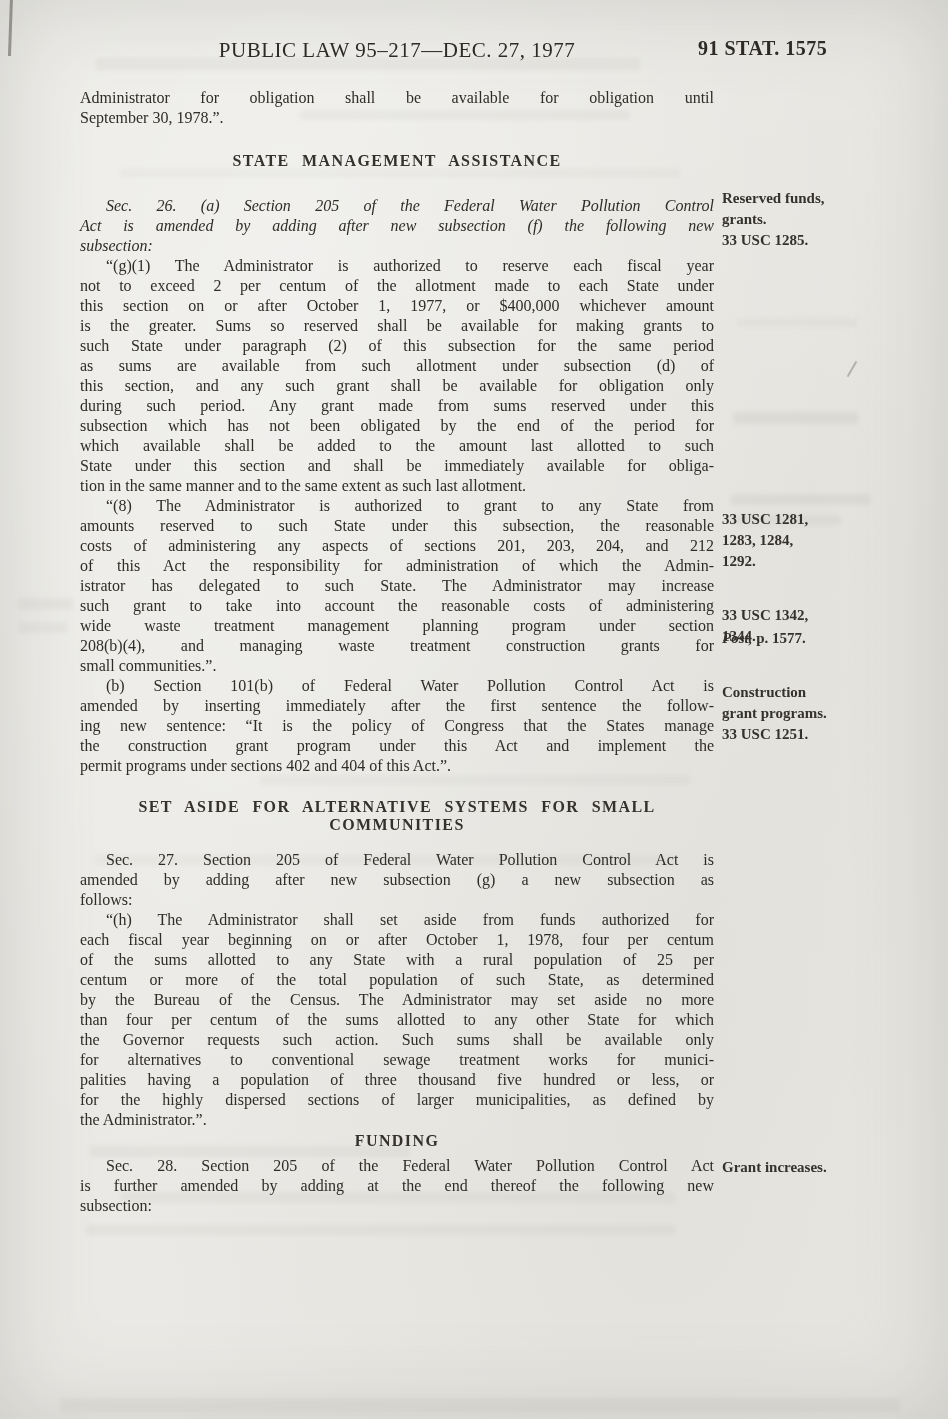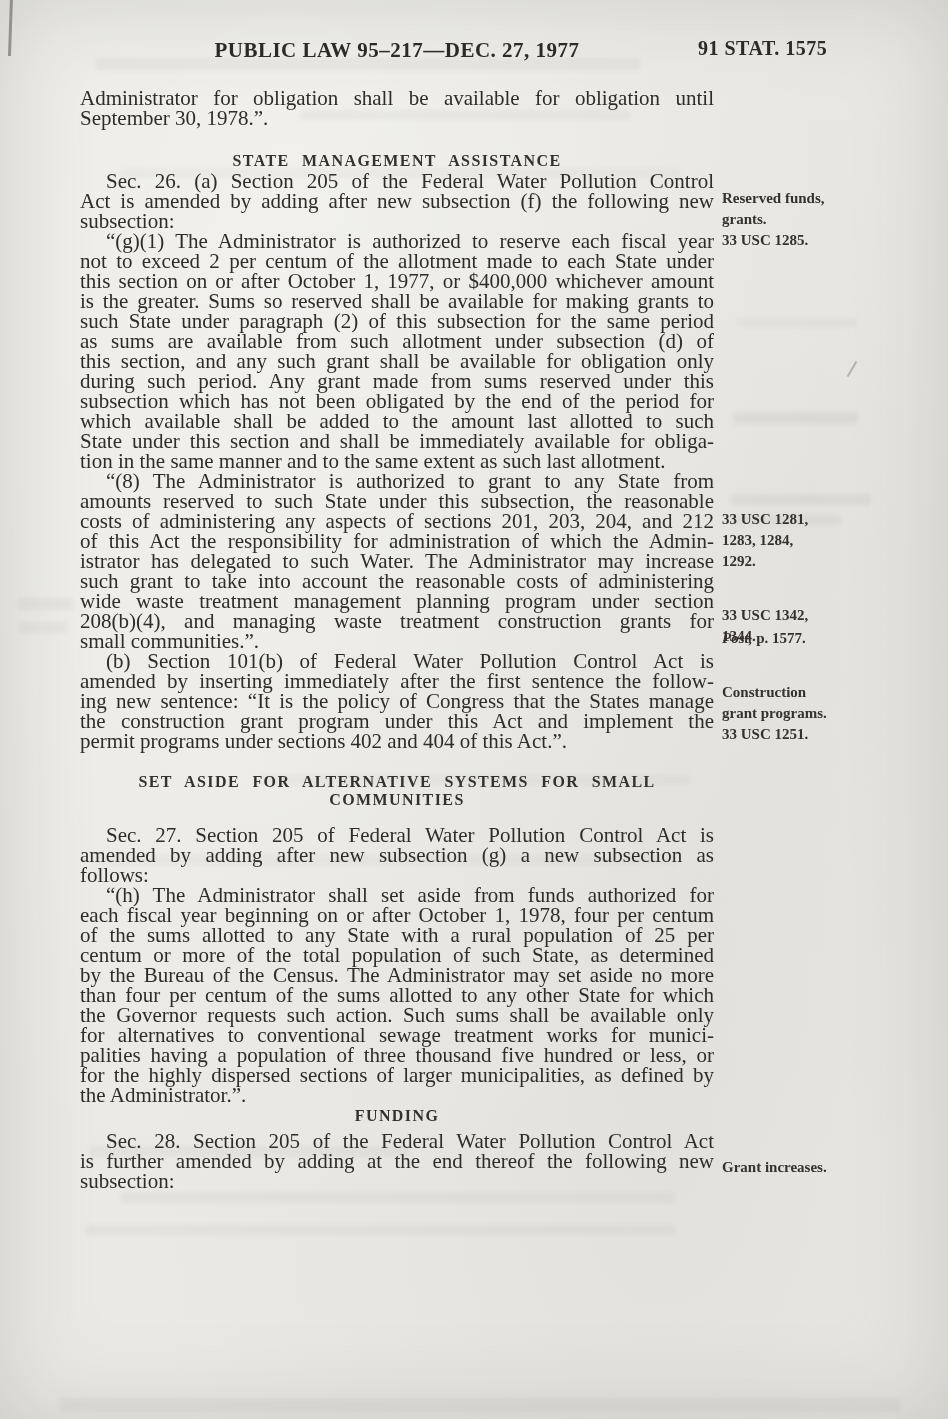--- a/index.html
+++ b/index.html
@@ -19,43 +19,43 @@
     color: #302d27;
   }
   .vignette {
     position: absolute; inset: 0; pointer-events: none;
     box-shadow: inset 0 0 90px rgba(120,118,110,0.25);
   }
 
   
   .header-left {
     position: absolute; left: 80px; top: 38px; width: 634px;
-    text-align: center; font-weight: bold; font-size: 21px;
+    text-align: center; font-weight: normal; font-size: 21px;
     letter-spacing: 0.5px; color: #2c2924;
   }
   .header-right {
     position: absolute; left: 698px; top: 37px; width: 170px;
     font-weight: bold; font-size: 20px; letter-spacing: 0.5px; color: #2c2924;
   }
 
   
   .col { position: absolute; left: 80px; top: 88px; width: 634px; }
-  .para { font-size: 21px; line-height: 20px; }
+  .para { font-size: 16px; line-height: 20px; }
   .tl { white-space: nowrap; height: 20px; overflow: visible; }
   .just { white-space: normal; text-align: justify; text-align-last: justify; }
   .para > div:first-child { text-indent: 26px; }
   .para.no-indent > div:first-child { text-indent: 0; }
 
   .small-heading {
     font-size: 16px; font-weight: bold; text-align: center;
     letter-spacing: 1.4px; word-spacing: 7px; line-height: 18px;
     color: #35322c;
   }
   .mt-h1 { margin-top: 24px; }
-  .mt-s26 { margin-top: 1px; }
+  .mt-s26 { margin-top: 26px; font-style: italic; }
   .mt-h2 { margin-top: 22px; }
   .mt-s27 { margin-top: 16px; }
   .mt-h3 { margin-top: 2px; }
   .mt-s28 { margin-top: 6px; }
 
   
   .margin-note {
     position: absolute; left: 722px; width: 170px;
     font-size: 15px; font-weight: bold; line-height: 21px;
     color: #35322c; white-space: pre-line;
@@ -137,21 +137,21 @@
         <div class="tl just">which available shall be added to the amount last allotted to such</div>
         <div class="tl just">State under this section and shall be immediately available for obliga-</div>
         <div class="tl">tion in the same manner and to the same extent as such last allotment.</div>
       </div>
 
     <div class="para">
         <div class="tl just">“(8) The Administrator is authorized to grant to any State from</div>
         <div class="tl just">amounts reserved to such State under this subsection, the reasonable</div>
         <div class="tl just">costs of administering any aspects of sections 201, 203, 204, and 212</div>
         <div class="tl just">of this Act the responsibility for administration of which the Admin-</div>
-        <div class="tl just">istrator has delegated to such Water. The Administrator may increase</div>
+        <div class="tl just">istrator has delegated to such State. The Administrator may increase</div>
         <div class="tl just">such grant to take into account the reasonable costs of administering</div>
         <div class="tl just">wide waste treatment management planning program under section</div>
         <div class="tl just">208(b)(4), and managing waste treatment construction grants for</div>
         <div class="tl">small communities.”.</div>
       </div>
 
     <div class="para">
         <div class="tl just">(b) Section 101(b) of Federal Water Pollution Control Act is</div>
         <div class="tl just">amended by inserting immediately after the first sentence the follow-</div>
         <div class="tl just">ing new sentence: “It is the policy of Congress that the States manage</div>

